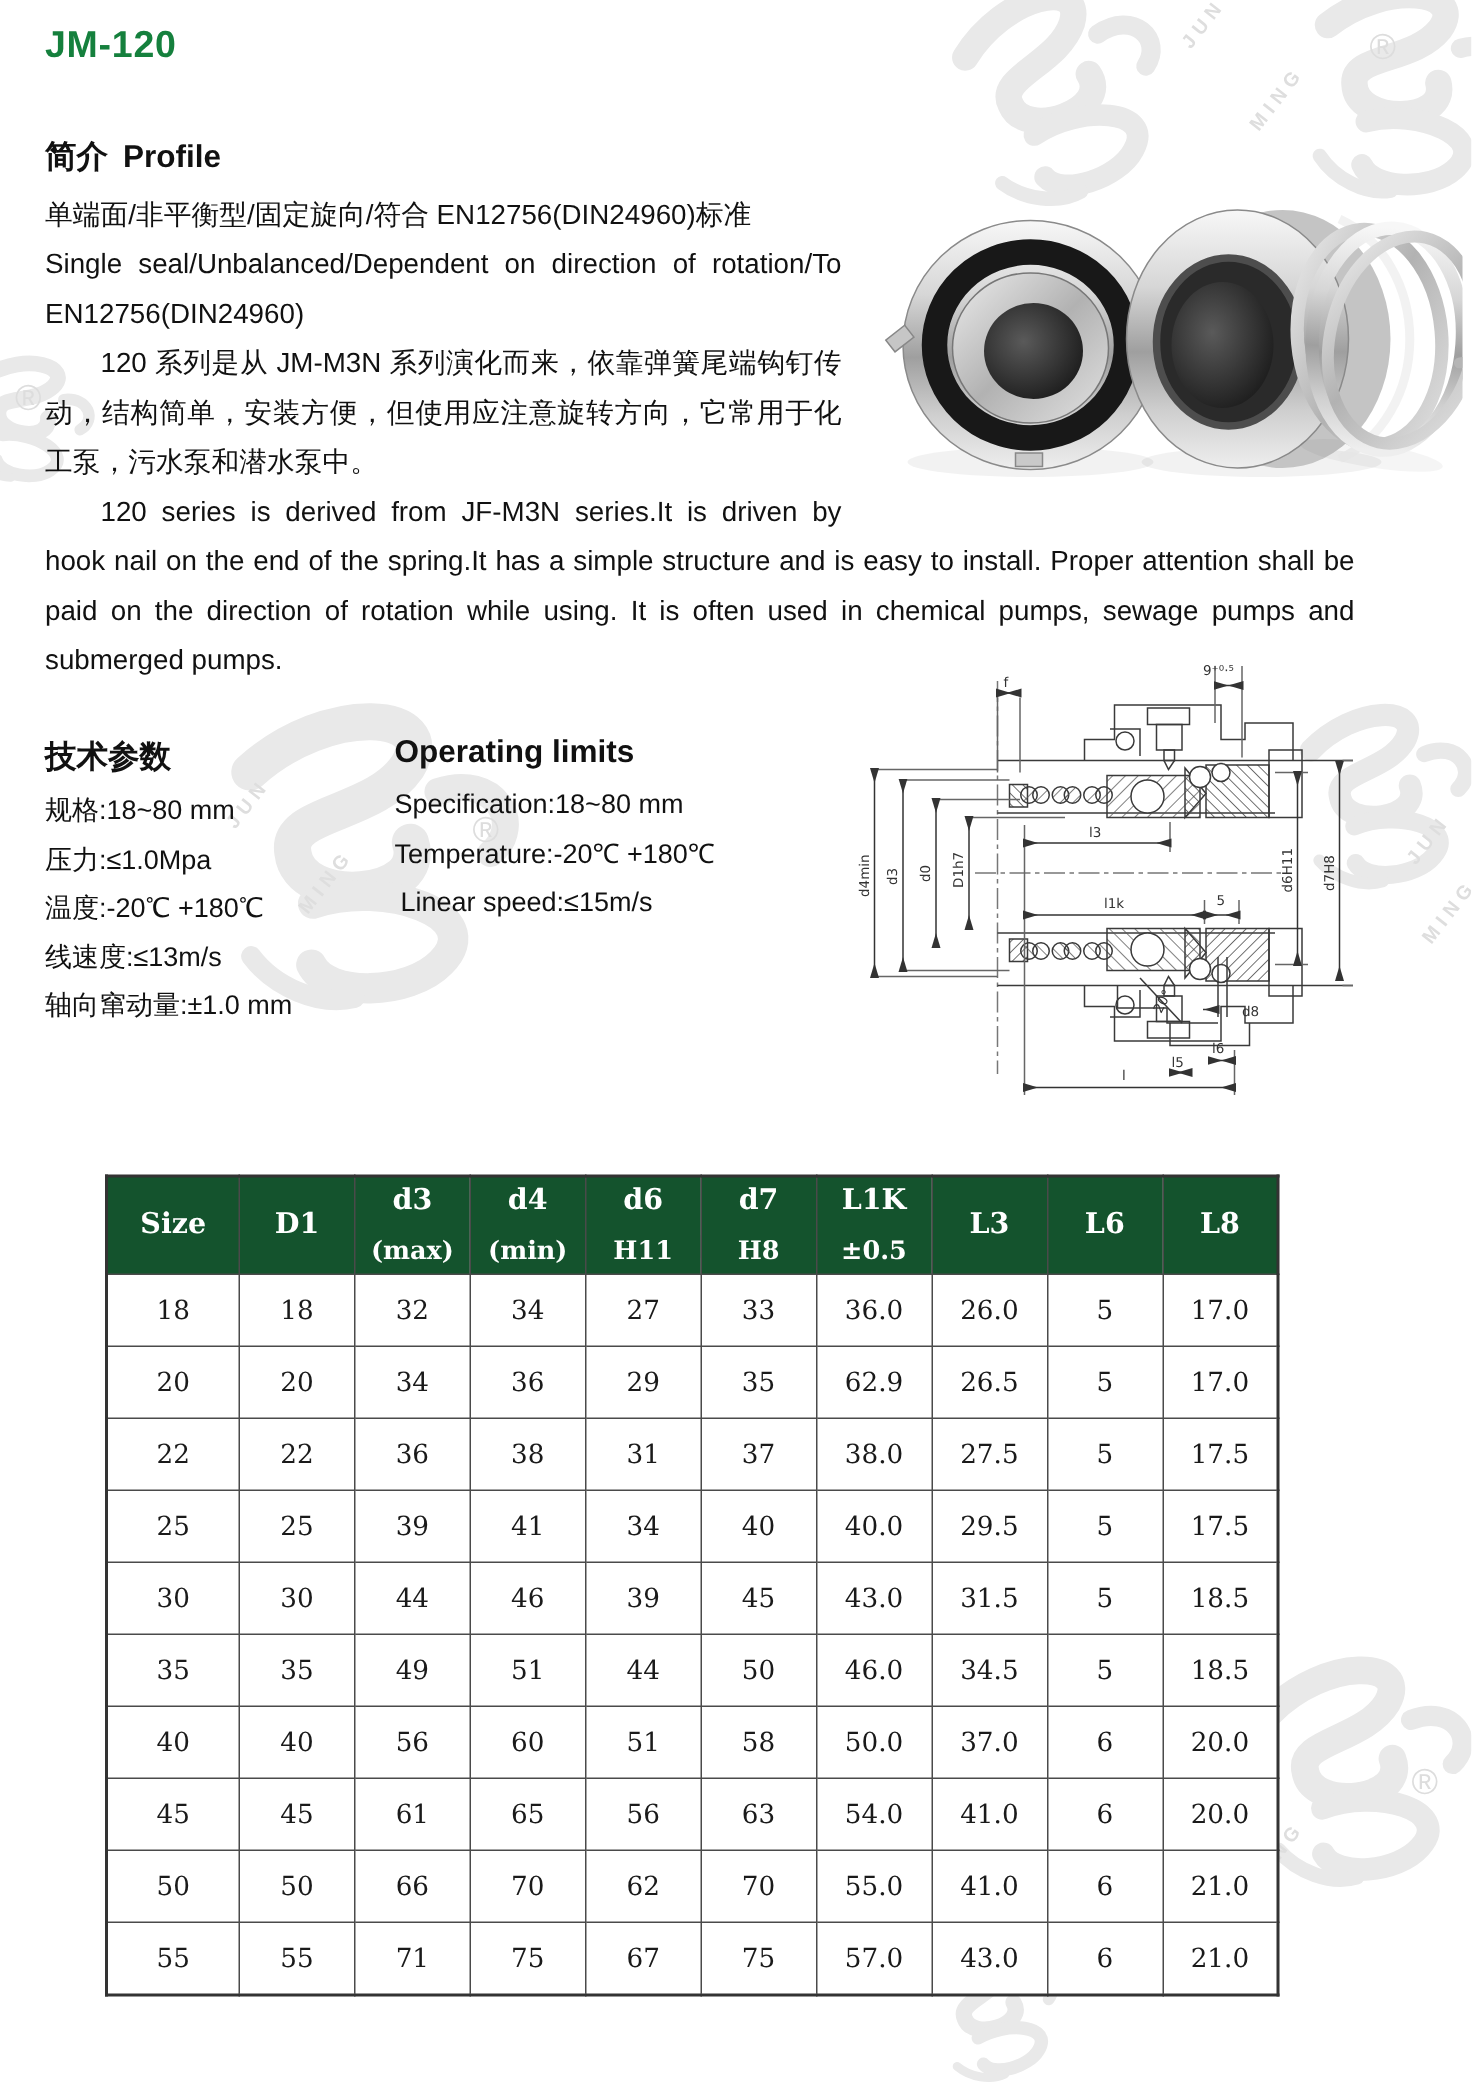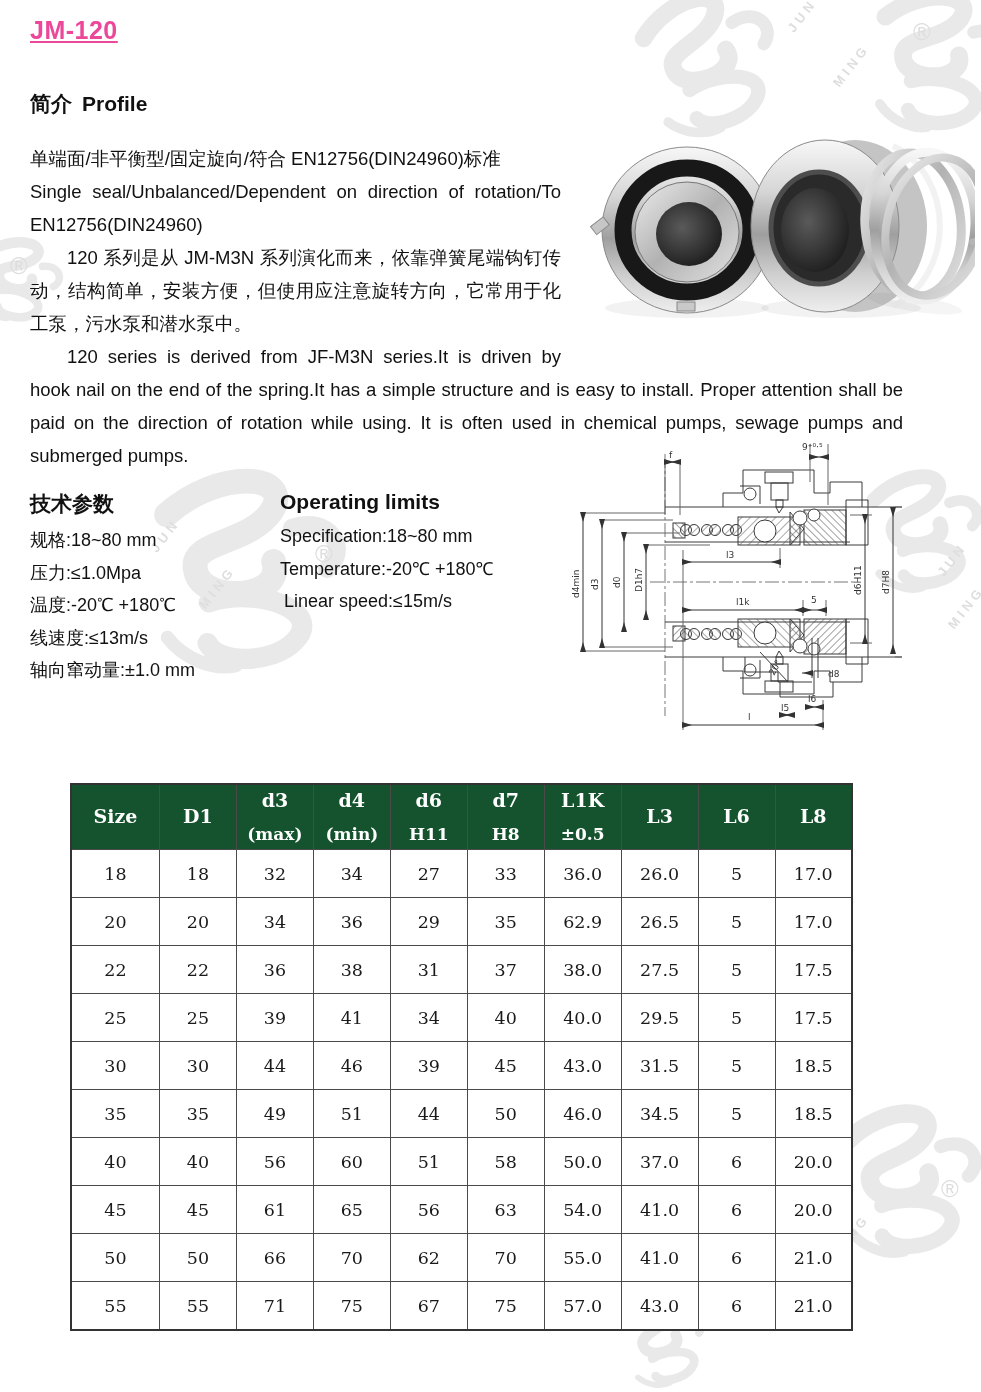--- a/index.html
+++ b/index.html
@@ -7,31 +7,31 @@
         font-family:"Liberation Sans",sans-serif;color:#111;}
   
   .wm{position:absolute;z-index:0;color:#e9e9e9;}
   .wm svg{width:100%;height:100%;}
   .wm-txt{position:absolute;z-index:0;color:#dedede;font-weight:bold;
           font-size:13px;letter-spacing:4px;transform:rotate(-52deg);}
   .wm-reg{position:absolute;z-index:0;color:#ddd;font-size:24px;transform:none;letter-spacing:0;}
   
   .layer{position:absolute;inset:0;z-index:1;}
   .page-title{position:absolute;left:30px;top:16px;font-size:25px;font-weight:bold;
-              color:#ec4899;text-decoration:underline;letter-spacing:.5px;}
+              color:#15803d;letter-spacing:.5px;}
   
   .profile{position:absolute;left:30px;top:90px;width:873px;}
   .photo{float:right;width:400px;height:216px;margin:30px -72px 8px 14px;}
-  .sec-head{font-size:21px;font-weight:bold;margin:0 0 24px 0;}
+  .sec-head{font-size:21px;font-weight:bold;margin:0 0 8px 0;}
   .sec-head .en{margin-left:10px;}
   .profile p{margin:0;font-size:18.5px;line-height:33px;}
   .just{text-align:justify;}
   .ind{text-indent:2em;}
   
-  .limits{position:absolute;left:30px;top:490px;display:flex;gap:45px;}
+  .limits{position:absolute;left:30px;top:490px;display:flex;gap:28px;}
   .limits .col{min-width:205px;}
   .limits h3{margin:0 0 6px 0;font-size:21px;font-weight:bold;}
   .limits div.ln{font-size:18px;line-height:32.5px;white-space:nowrap;}
   
   .drawing{position:absolute;left:550px;top:420px;width:430px;height:325px;}
   .drawing text{font-family:"DejaVu Sans",sans-serif;font-size:9px;fill:#333;}
   
   
   .spec-wrap{position:absolute;left:70px;top:783px;width:783px;}
   table.spec{border-collapse:collapse;width:783px;table-layout:fixed;

